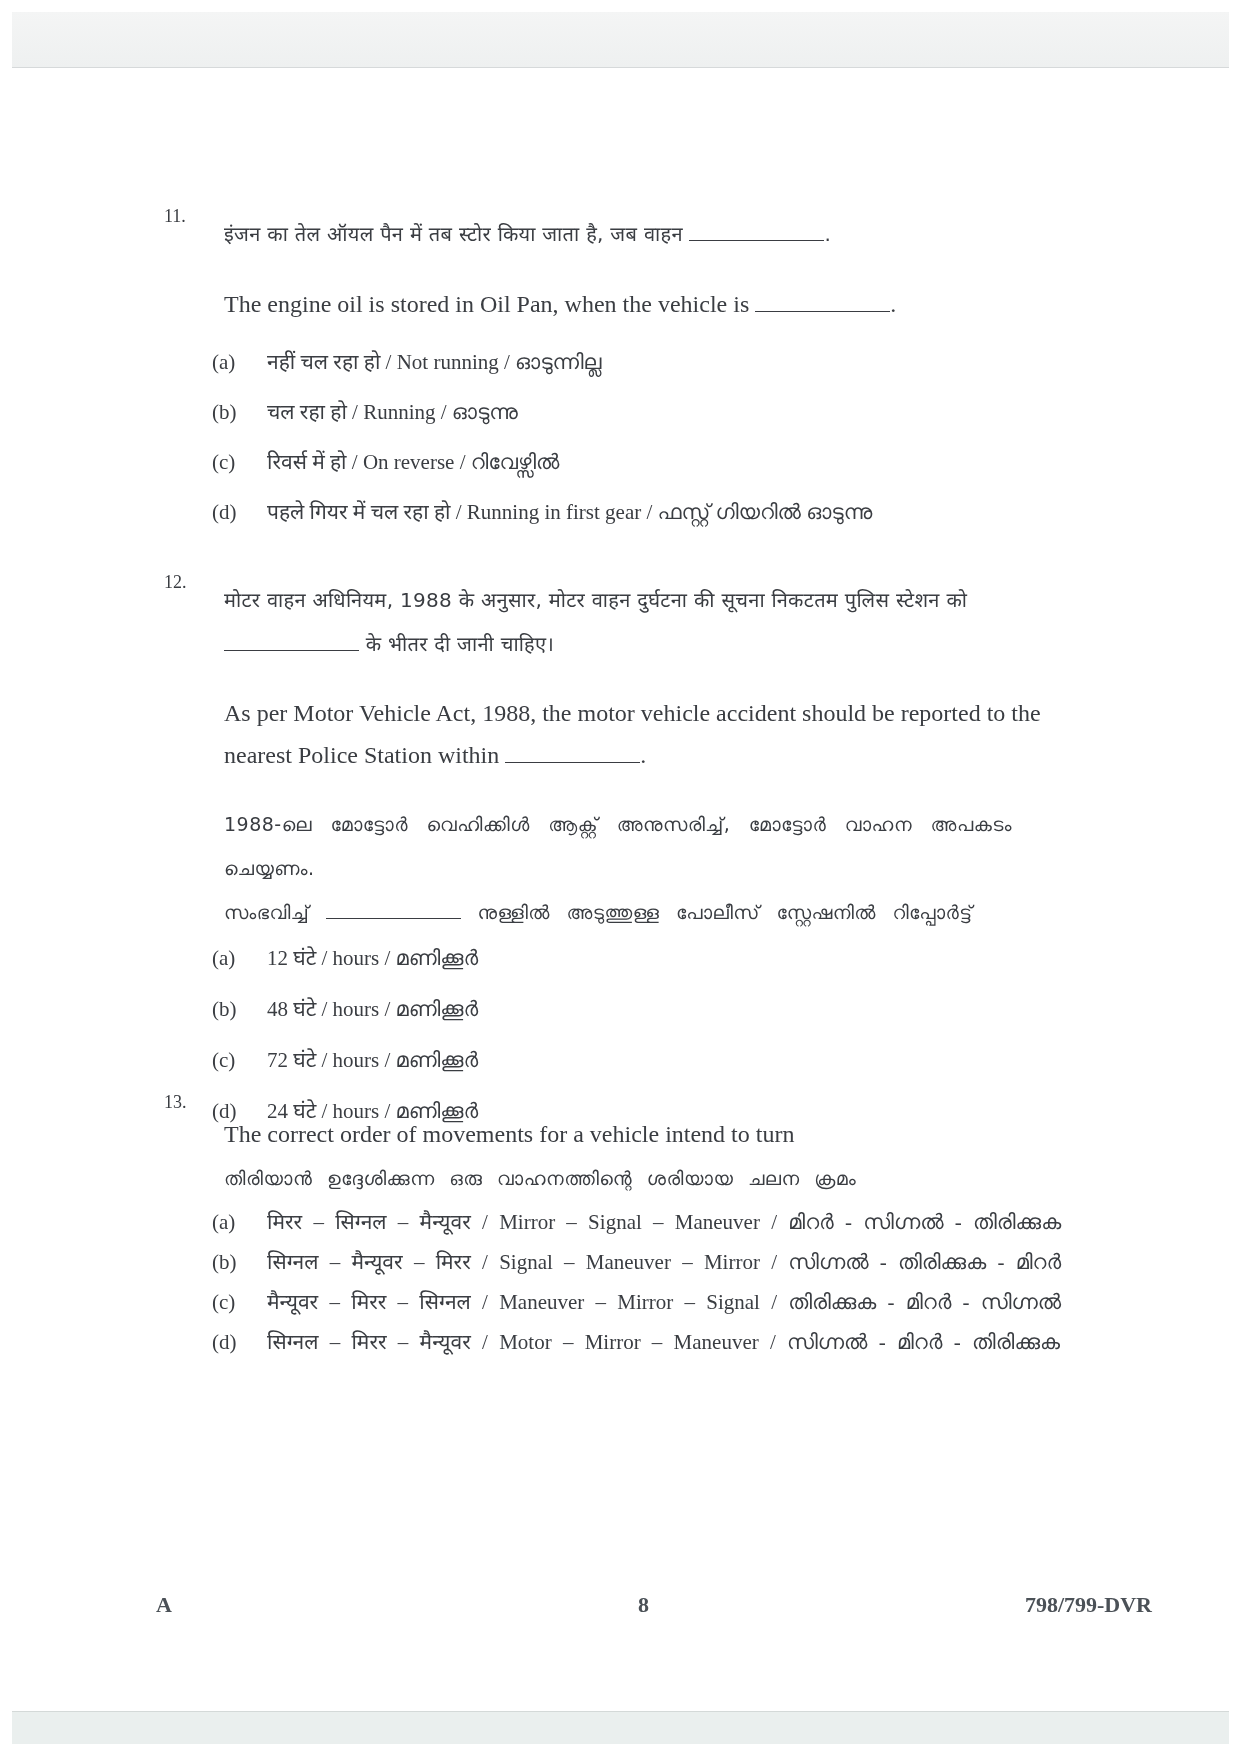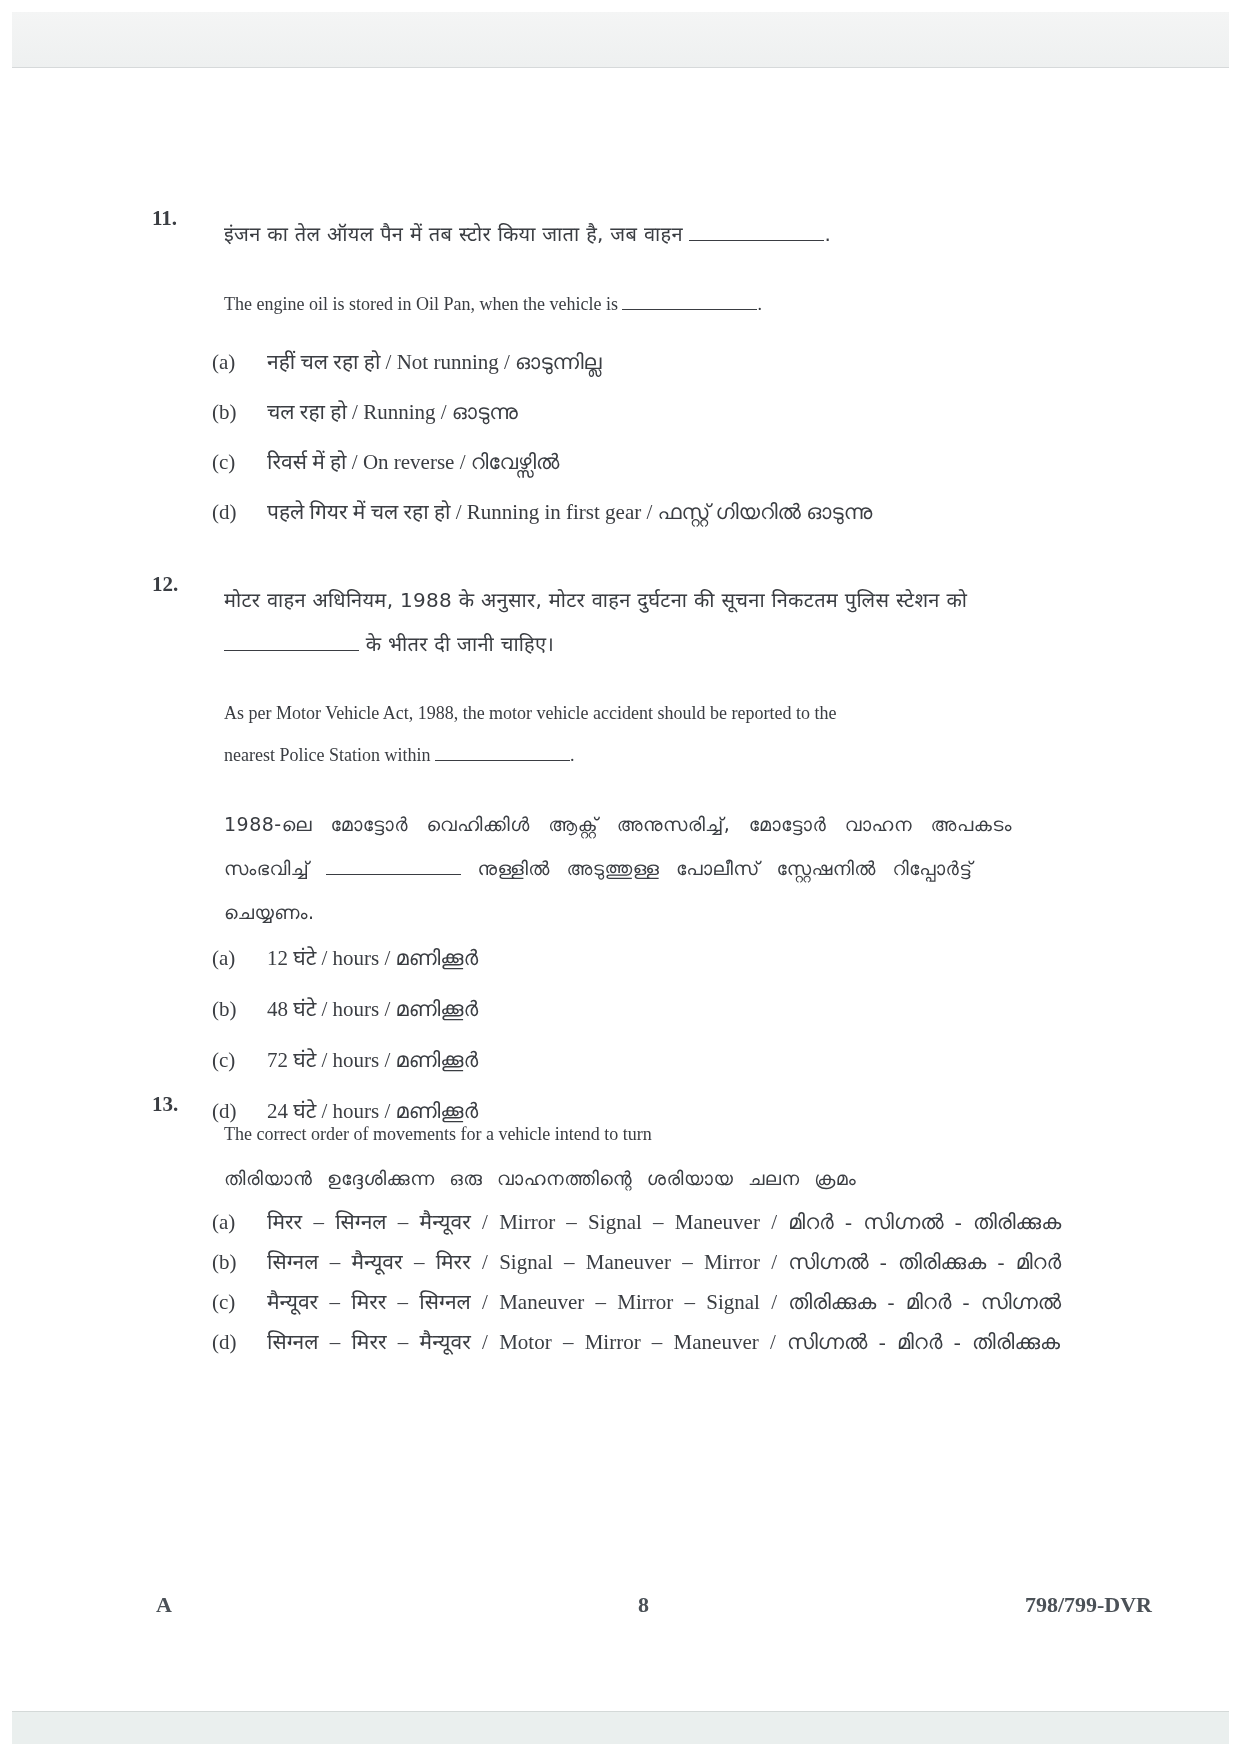--- a/index.html
+++ b/index.html
@@ -31,43 +31,42 @@
       background: #eaefee;
       border-top: 1px solid #d4d9d8;
     }
     .question {
       position: absolute;
       left: 152px;
       width: 1000px;
     }
     .q-num {
       position: absolute;
-      left: 0;
+      left: 12px;
       top: 0;
       font-family: "Liberation Serif", serif;
-      font-size: 21px;
-      font-weight: bold;
+      font-size: 18px;
     }
     .q-body {
       margin-left: 60px;
       width: 940px;
     }
     .line {
       font-size: 21px;
       line-height: 32px;
       margin: 12px;
     }
     .hi {
       font-family: "DejaVu Sans", sans-serif;
       font-size: 20px;
       letter-spacing: 0.3px;
     }
     .en {
       font-family: "Liberation Serif", serif;
-      font-size: 18px;
+      font-size: 24px;
     }
     .ml {
       font-family: "DejaVu Sans", sans-serif;
       font-size: 19px;
       letter-spacing: 0.5px;
     }
     .justify {
       text-align: justify;
     }
     .blank {
@@ -167,27 +166,27 @@
       <span>As per Motor Vehicle Act, 1988, the motor vehicle accident should be reported to the</span>
     </p>
     <p class="line en" style="line-height:30px;">
       <span>nearest Police Station within</span>
       <span class="blank w135"></span><span>.</span>
     </p>
     <div class="gap-s"></div>
     <p class="line ml justify" style="word-spacing:12px;">
       <span>1988-ലെ മോട്ടോർ വെഹിക്കിൾ ആക്റ്റ് അനുസരിച്ച്, മോട്ടോർ വാഹന അപകടം</span>
     </p>
+    <p class="line ml">
+      <span>ചെയ്യണം.</span>
+    </p>
     <p class="line ml" style="word-spacing:10px;">
       <span>സംഭവിച്ച്</span>
       <span class="blank w135"></span>
       <span>നുള്ളിൽ അടുത്തുള്ള പോലീസ് സ്റ്റേഷനിൽ റിപ്പോർട്ട്</span>
-    </p>
-    <p class="line ml">
-      <span>ചെയ്യണം.</span>
     </p>
     <div class="options" style="margin-top:14px;">
       <div class="option" style="margin-bottom:17px;">
         <span class="opt-letter">(a)</span>
         <span class="opt-text en">12 घंटे /  hours / മണിക്കൂർ</span>
       </div>
       <div class="option" style="margin-bottom:17px;">
         <span class="opt-letter">(b)</span>
         <span class="opt-text en">48 घंटे /  hours / മണിക്കൂർ</span>
       </div>

